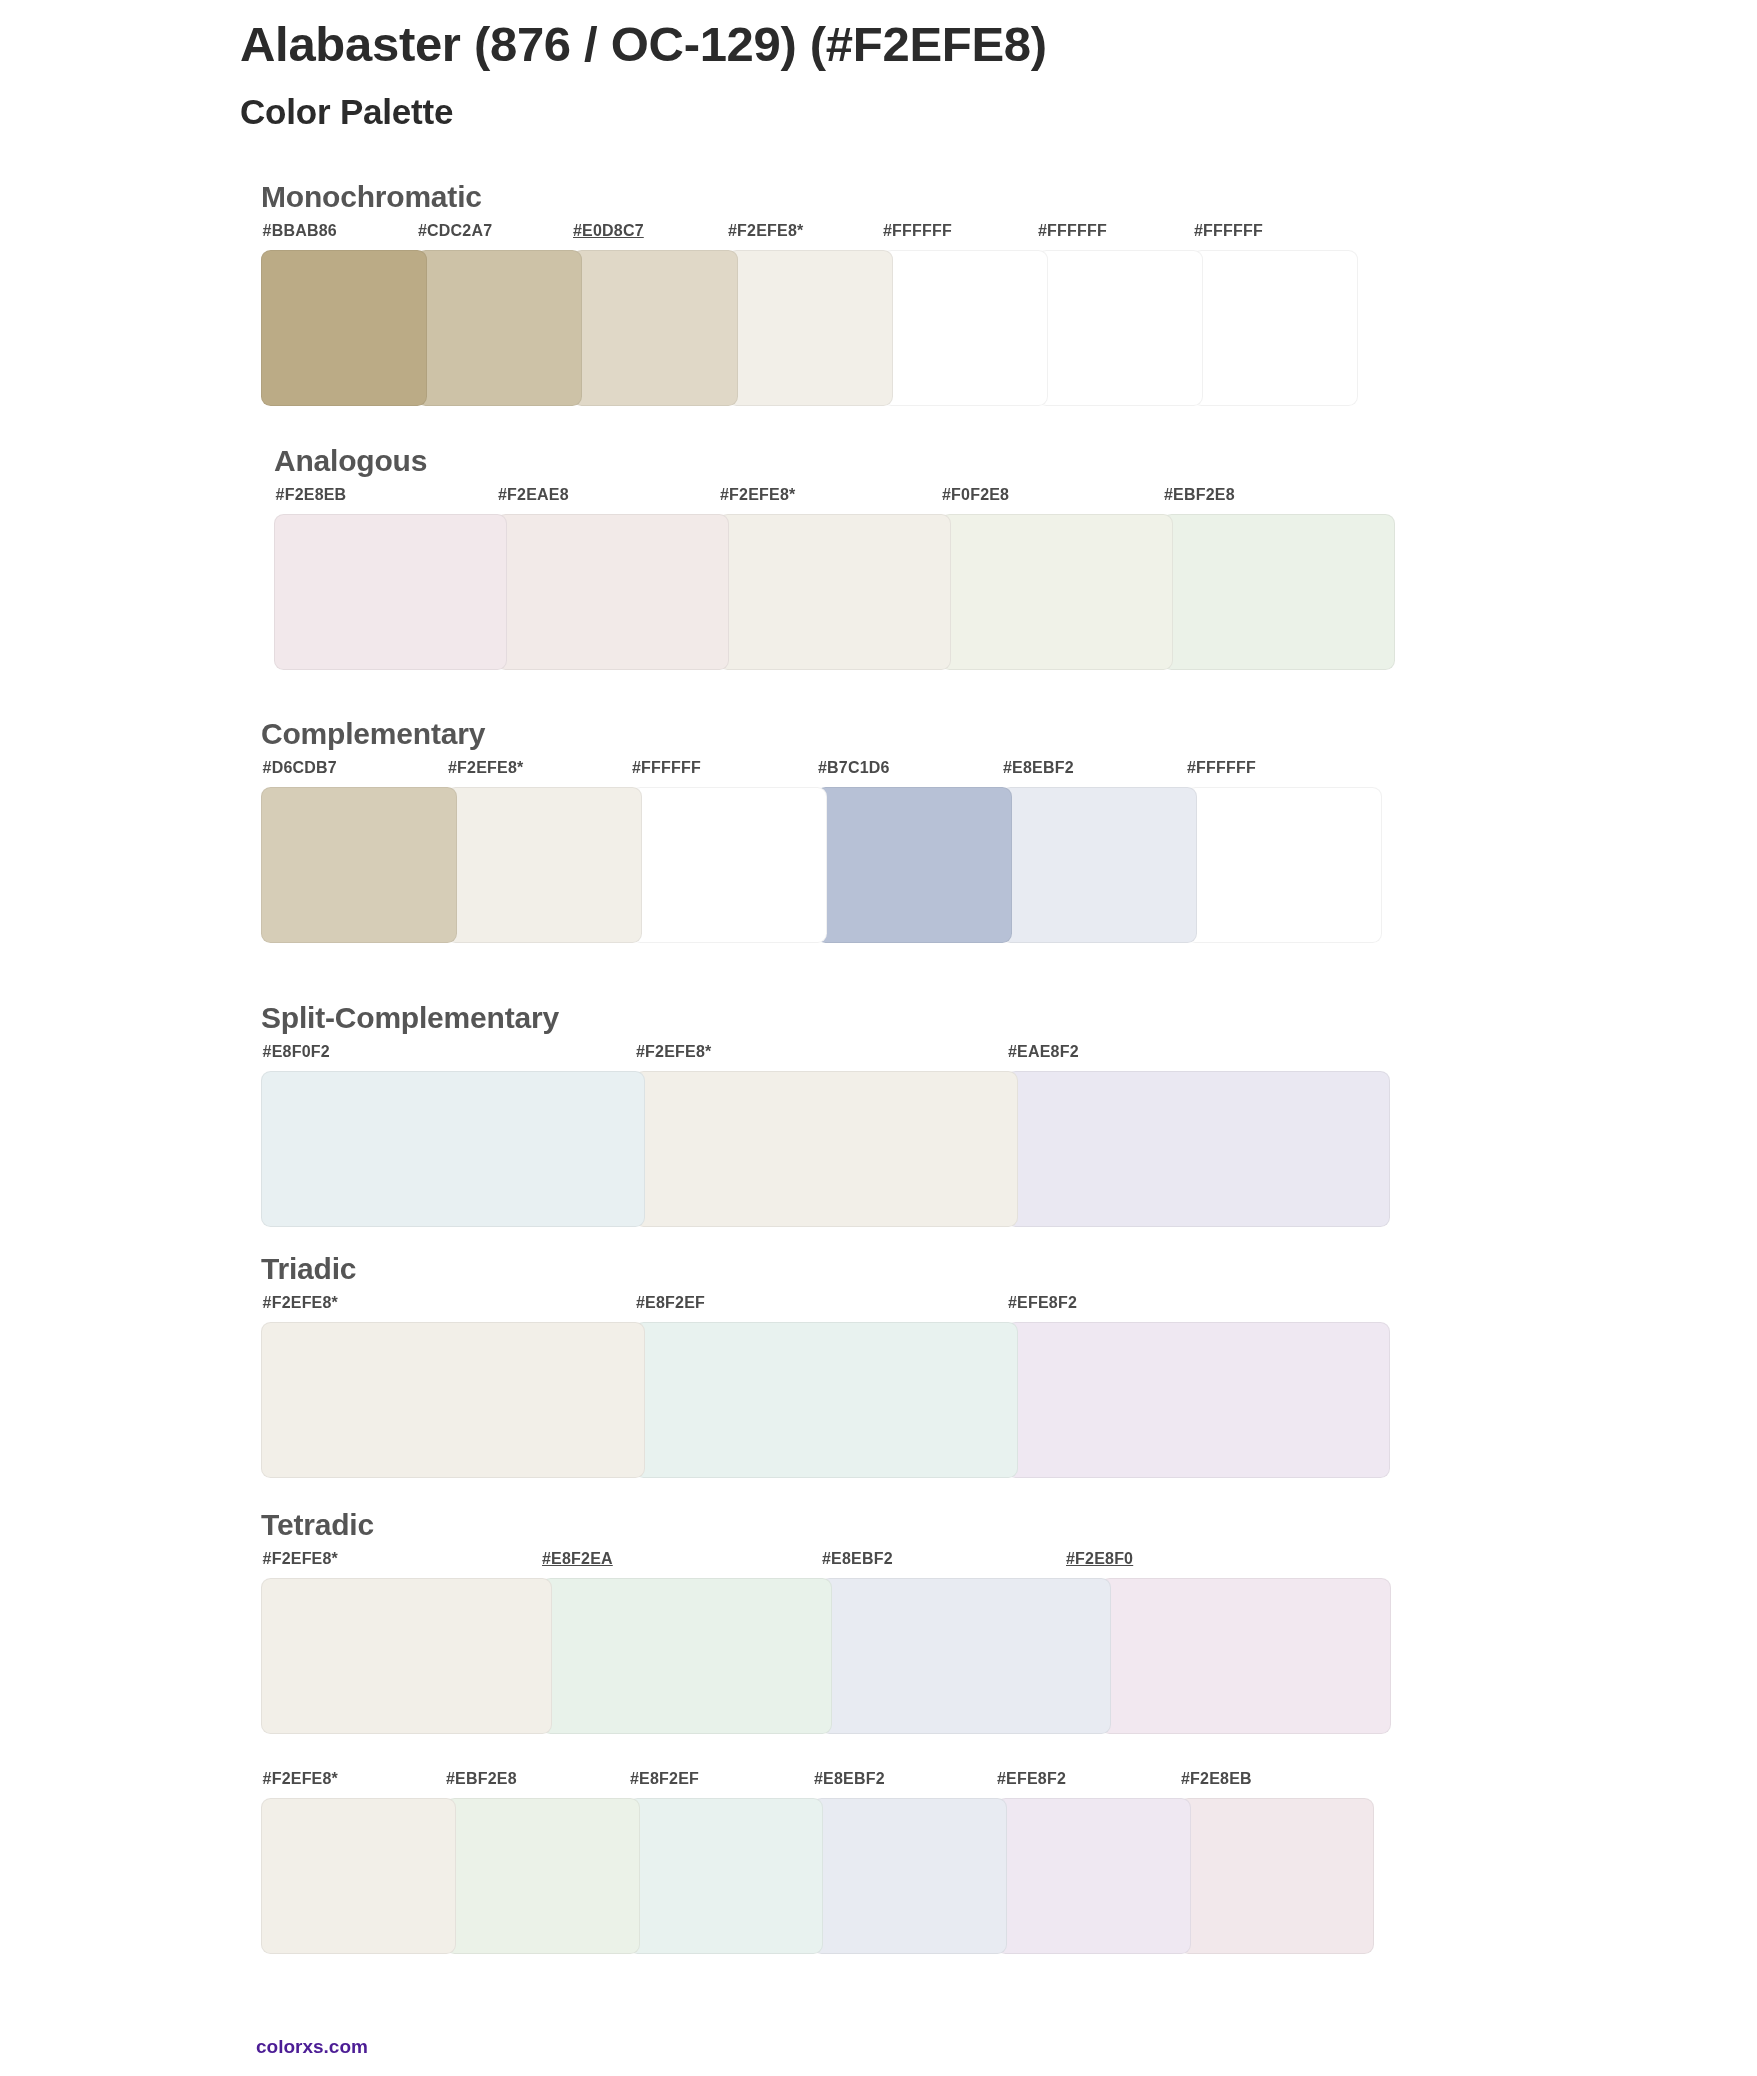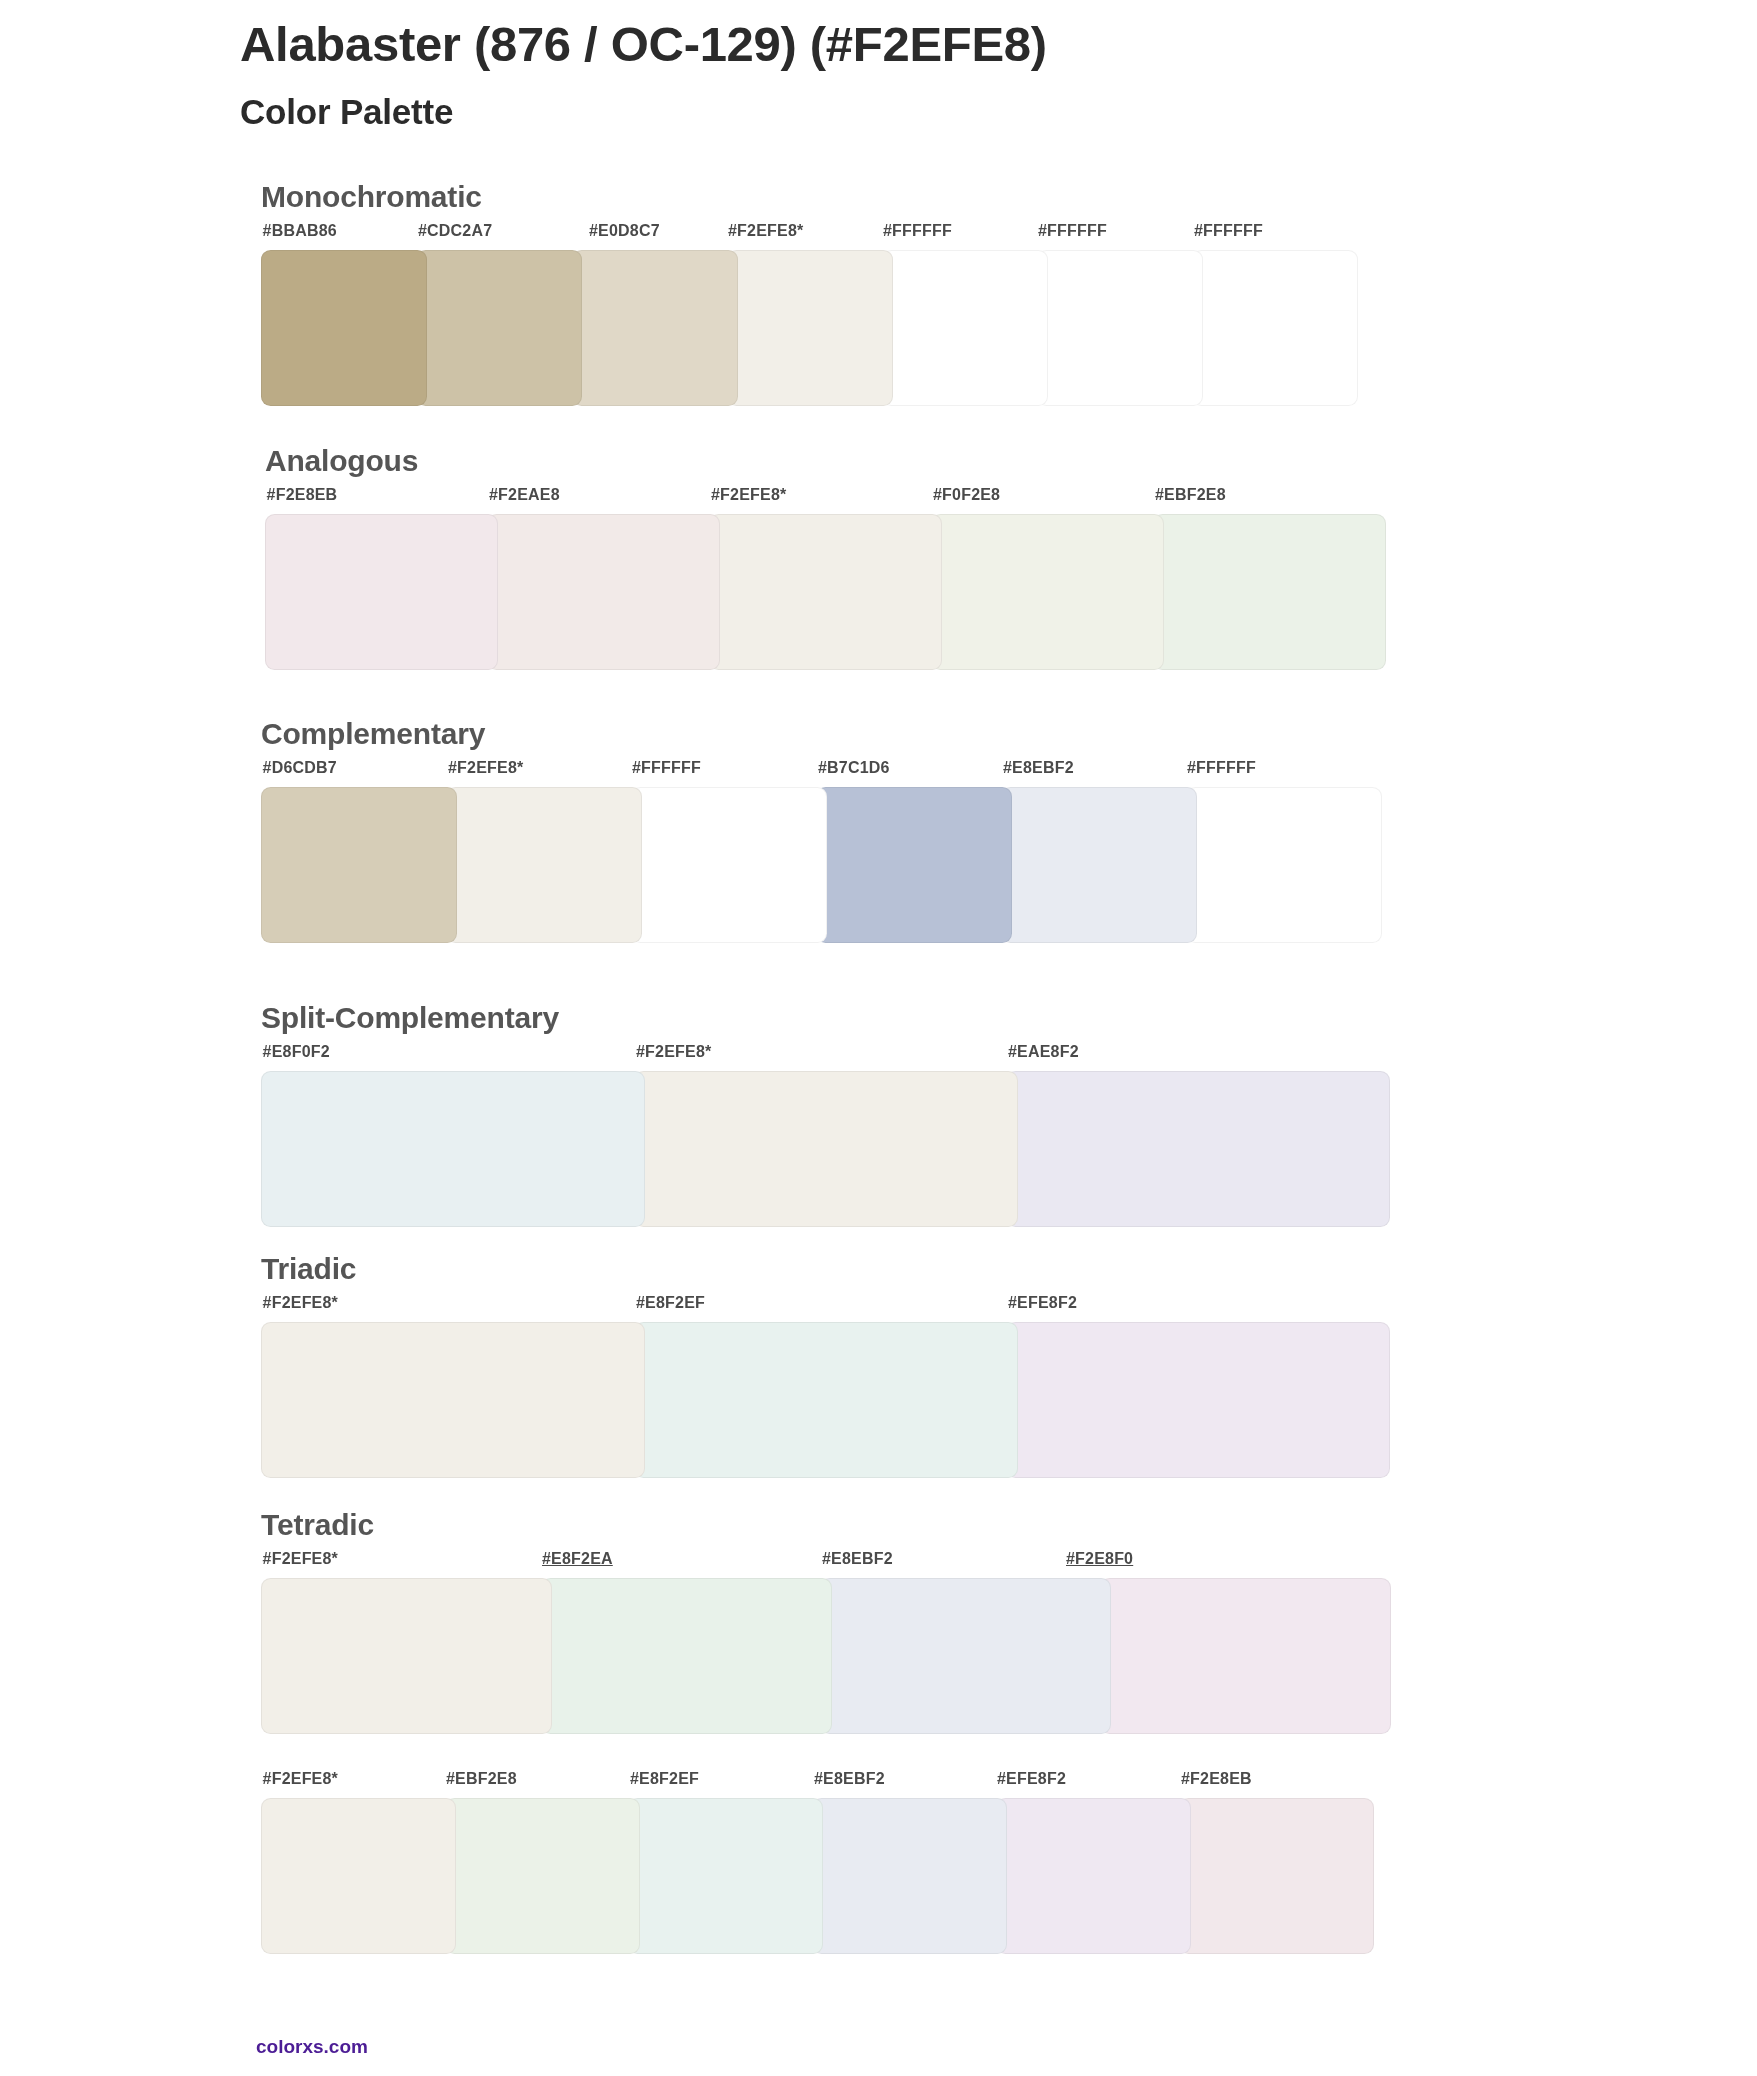--- a/index.html
+++ b/index.html
@@ -122,37 +122,37 @@
     <h1 class="page-title">Alabaster (876 / OC-129) (#F2EFE8)</h1>
     <h2 class="page-subtitle">Color Palette</h2>
   </div>
 
   <div class="sections" id="sections-container">
       <div class="section" style="position: absolute; left: 0px; top: 0px; width: 1086px;">
         <div class="section-title">Monochromatic</div>
         <div class="labels-row">
           <span class="swatch-label" style="left: 1.6px;">#BBAB86</span>
           <span class="swatch-label" style="left: 157px;">#CDC2A7</span>
-          <span class="swatch-label" style="left: 328px;">#E0D8C7</span>
+          <span class="swatch-label" style="left: 312px; text-decoration: underline;">#E0D8C7</span>
           <span class="swatch-label" style="left: 467px;">#F2EFE8*</span>
           <span class="swatch-label" style="left: 622px;">#FFFFFF</span>
           <span class="swatch-label" style="left: 777px;">#FFFFFF</span>
           <span class="swatch-label" style="left: 933px;">#FFFFFF</span>
         </div>
         <div class="swatches-row">
           <div class="swatch" title="#BBAB86" style="left: 0px; width: 166px; background: rgb(187, 171, 134); z-index: 7;"></div>
           <div class="swatch" title="#CDC2A7" style="left: 155px; width: 166px; background: rgb(205, 194, 167); z-index: 6;"></div>
           <div class="swatch" title="#E0D8C7" style="left: 311px; width: 166px; background: rgb(224, 216, 199); z-index: 5;"></div>
           <div class="swatch" title="#F2EFE8*" style="left: 466px; width: 166px; background: rgb(242, 239, 232); z-index: 4;"></div>
           <div class="swatch" title="#FFFFFF" style="left: 621px; width: 166px; background: rgb(255, 255, 255); z-index: 3;"></div>
           <div class="swatch" title="#FFFFFF" style="left: 776px; width: 166px; background: rgb(255, 255, 255); z-index: 2;"></div>
           <div class="swatch" title="#FFFFFF" style="left: 931px; width: 166px; background: rgb(255, 255, 255); z-index: 1;"></div>
         </div>
       </div>
-      <div class="section" style="position: absolute; left: 4px; top: 264px; width: 1110px;">
+      <div class="section" style="position: absolute; left: 13px; top: 264px; width: 1110px;">
         <div class="section-title">Analogous</div>
         <div class="labels-row">
           <span class="swatch-label" style="left: 1.6px;">#F2E8EB</span>
           <span class="swatch-label" style="left: 224px;">#F2EAE8</span>
           <span class="swatch-label" style="left: 446px;">#F2EFE8*</span>
           <span class="swatch-label" style="left: 668px;">#F0F2E8</span>
           <span class="swatch-label" style="left: 890px;">#EBF2E8</span>
         </div>
         <div class="swatches-row">
           <div class="swatch" title="#F2E8EB" style="left: 0px; width: 233px; background: rgb(242, 232, 235); z-index: 5;"></div>

